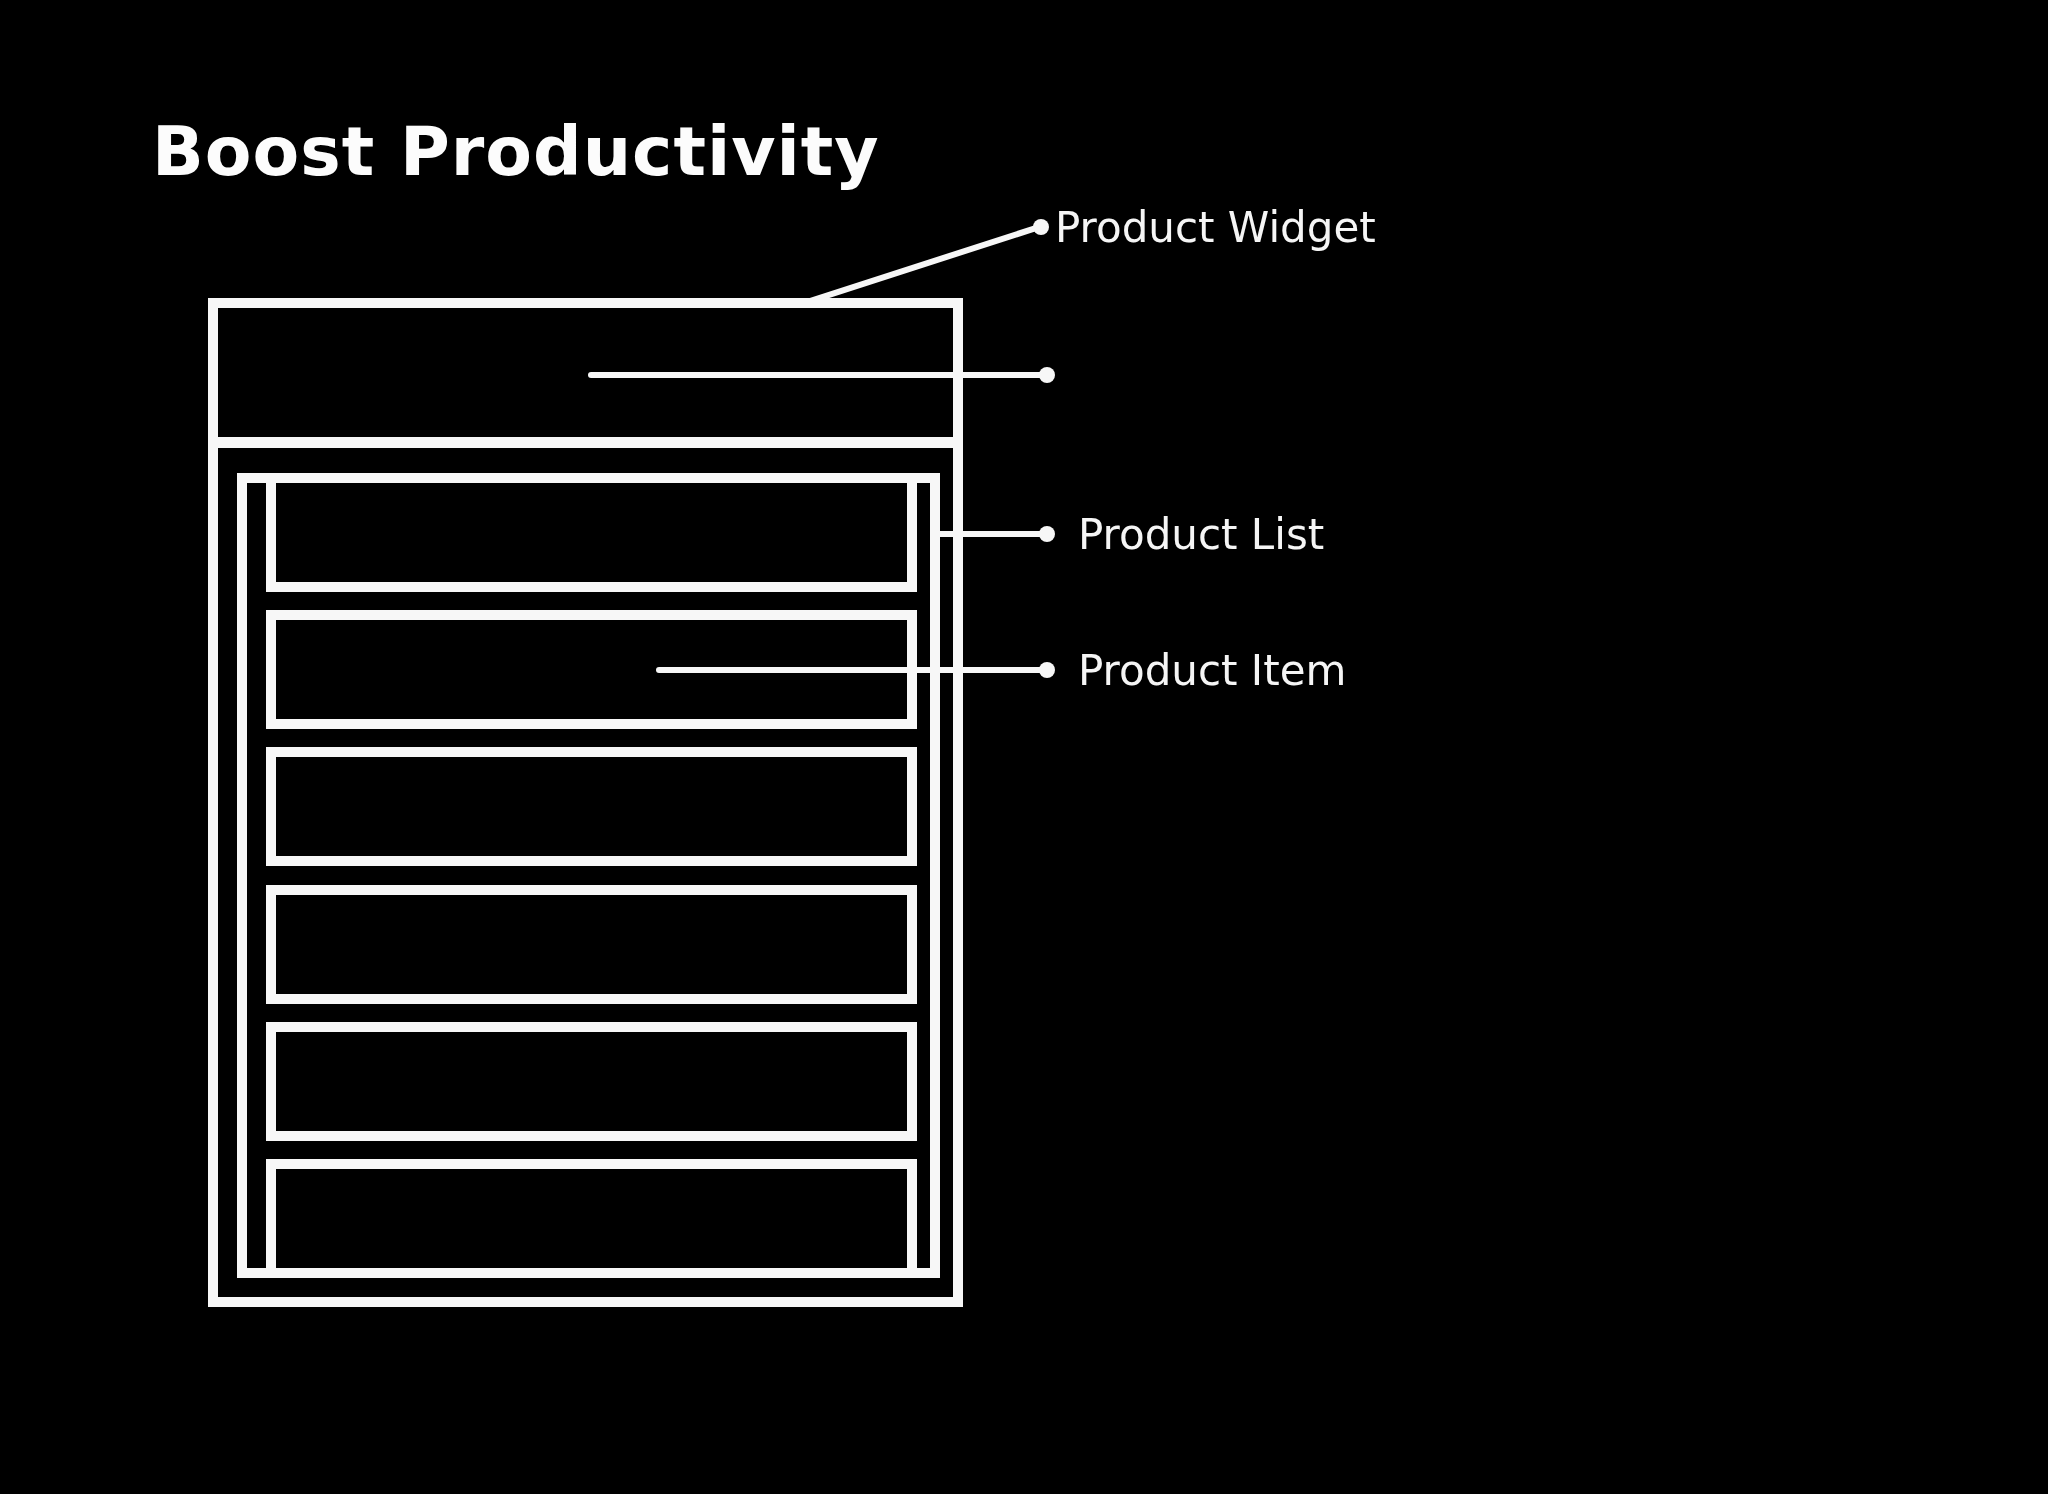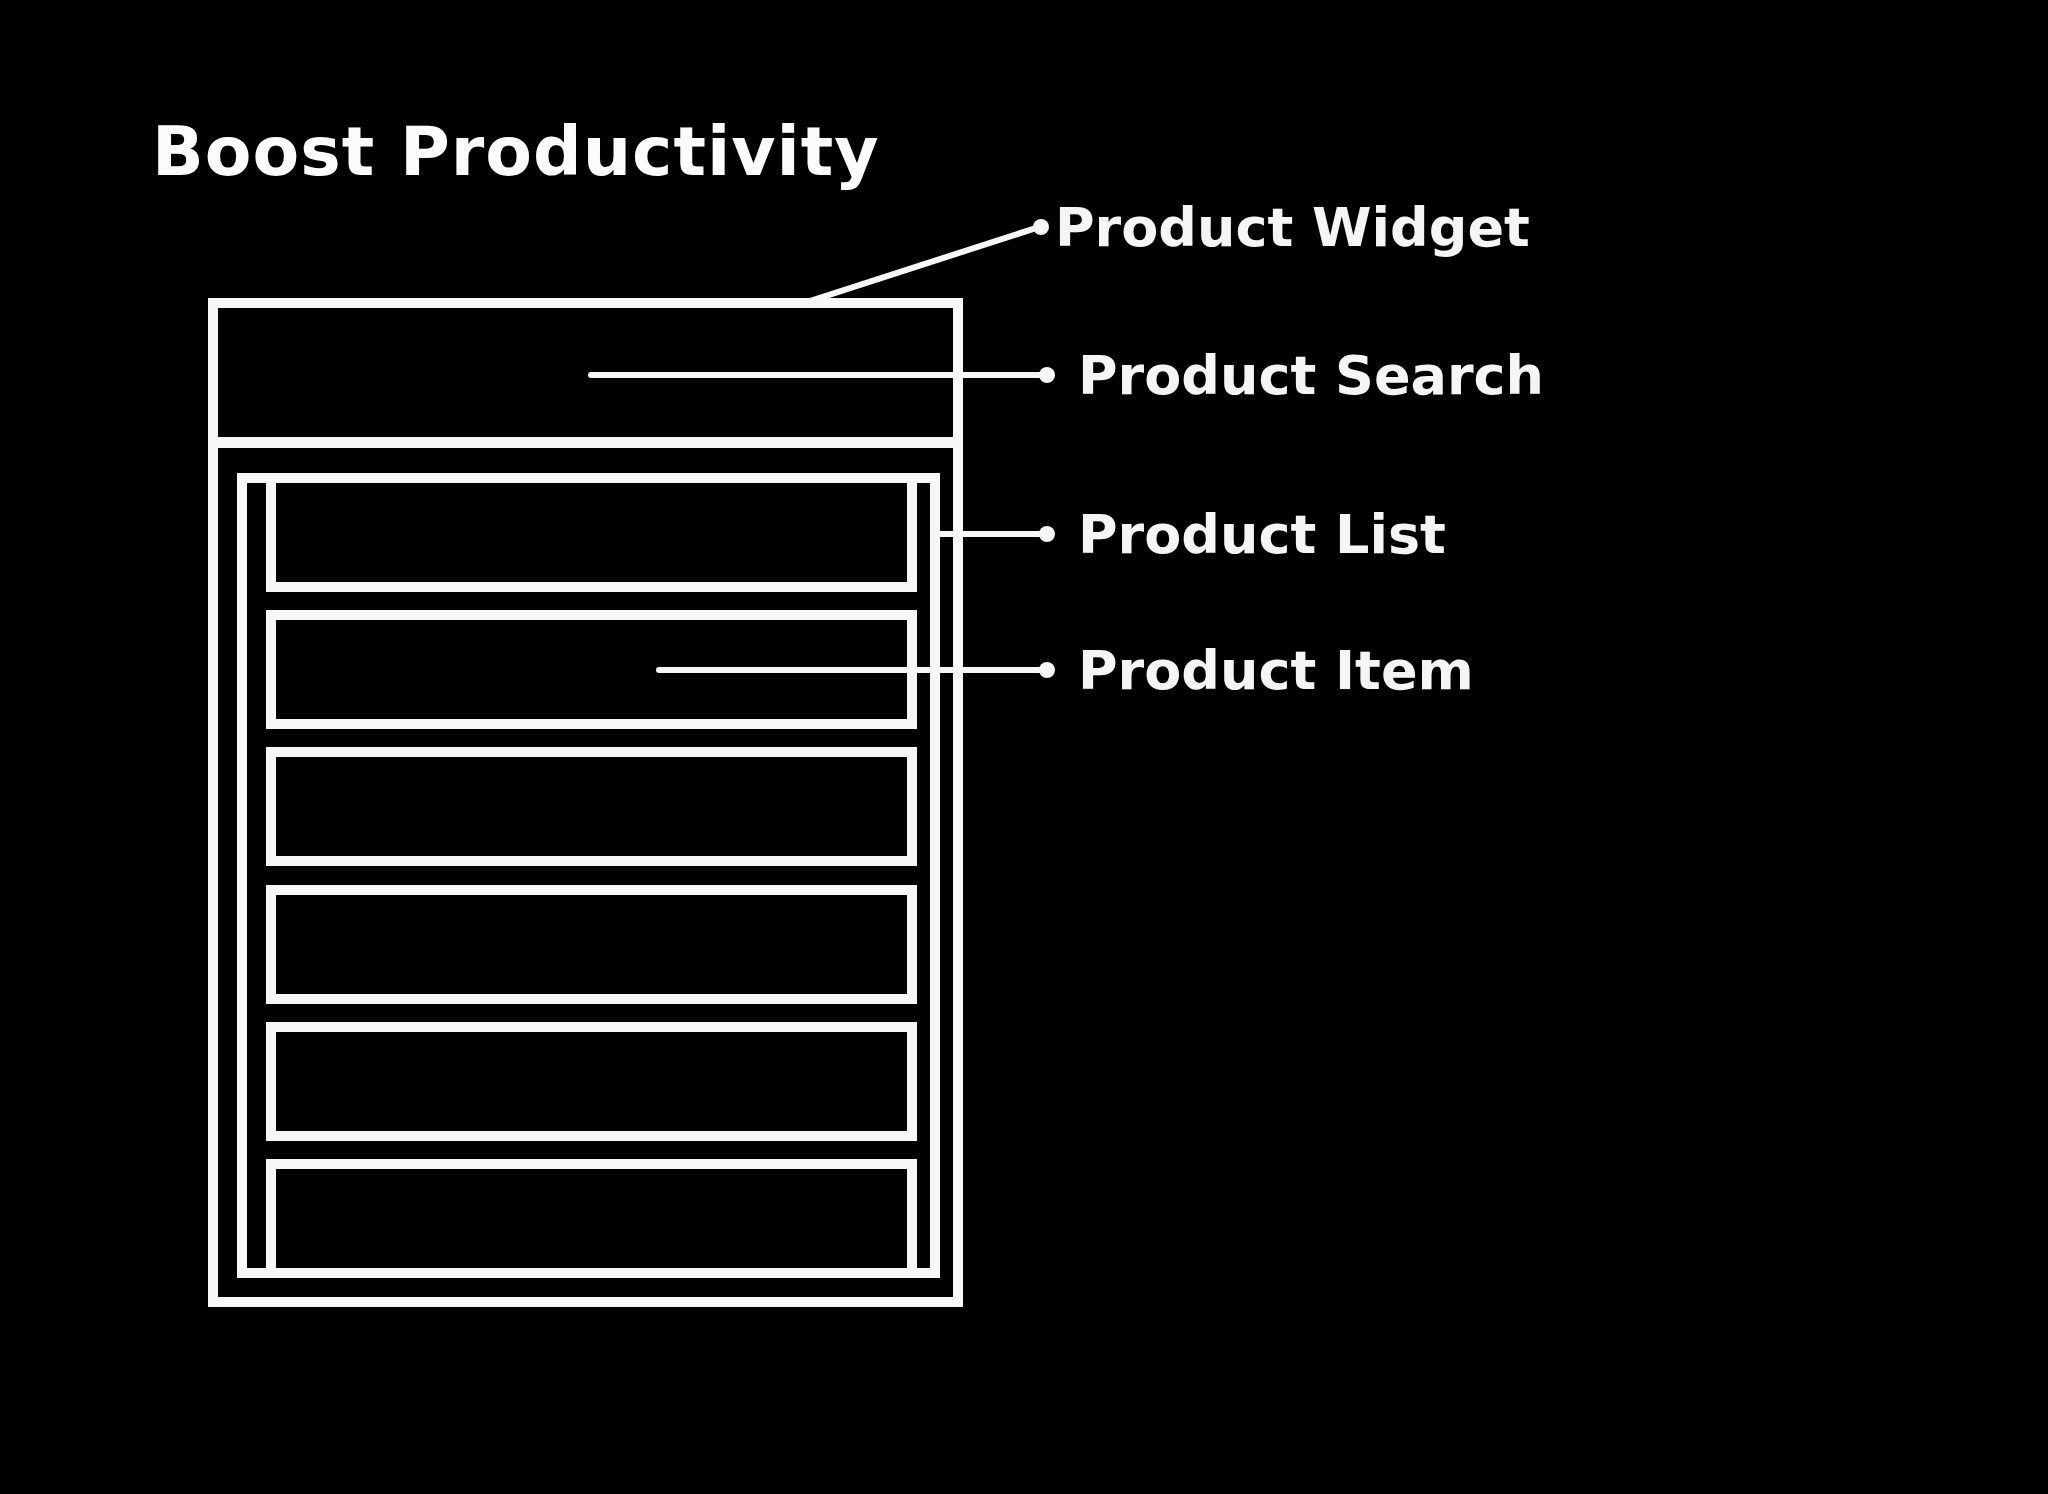--- a/index.html
+++ b/index.html
@@ -93,25 +93,24 @@
     background: #f7f7f7;
   }
   .dot-widget { left: 1033px; top: 219px; }
   .dot-search { left: 1039px; top: 367px; }
   .dot-list   { left: 1039px; top: 526px; }
   .dot-item   { left: 1039px; top: 662px; }
   
   .callout {
     position: absolute;
     color: #f5f5f5;
-    font-size: 54px;
+    font-size: 42px;
     line-height: 1;
     white-space: nowrap;
     transform: translateY(-50%);
-    font-weight: bold;
   }
   .callout-widget { left: 1055px; top: 228px; }
   .callout-search { left: 1078px; top: 376px; }
   .callout-list   { left: 1078px; top: 535px; }
   .callout-item   { left: 1078px; top: 671px; }
 </style>
 </head>
 <body>
 
 <div class="stage">
@@ -135,17 +134,16 @@
   <div class="leader leader-search"></div>
   <div class="leader leader-list"></div>
   <div class="leader leader-item"></div>
 
   <div class="dot dot-widget"></div>
   <div class="dot dot-search"></div>
   <div class="dot dot-list"></div>
   <div class="dot dot-item"></div>
 
   <div class="callout callout-widget">Product Widget</div>
-  <div class="callout callout-search">Product Search</div>
   <div class="callout callout-list">Product List</div>
   <div class="callout callout-item">Product Item</div>
 
 </div>
 
 </body></html>

